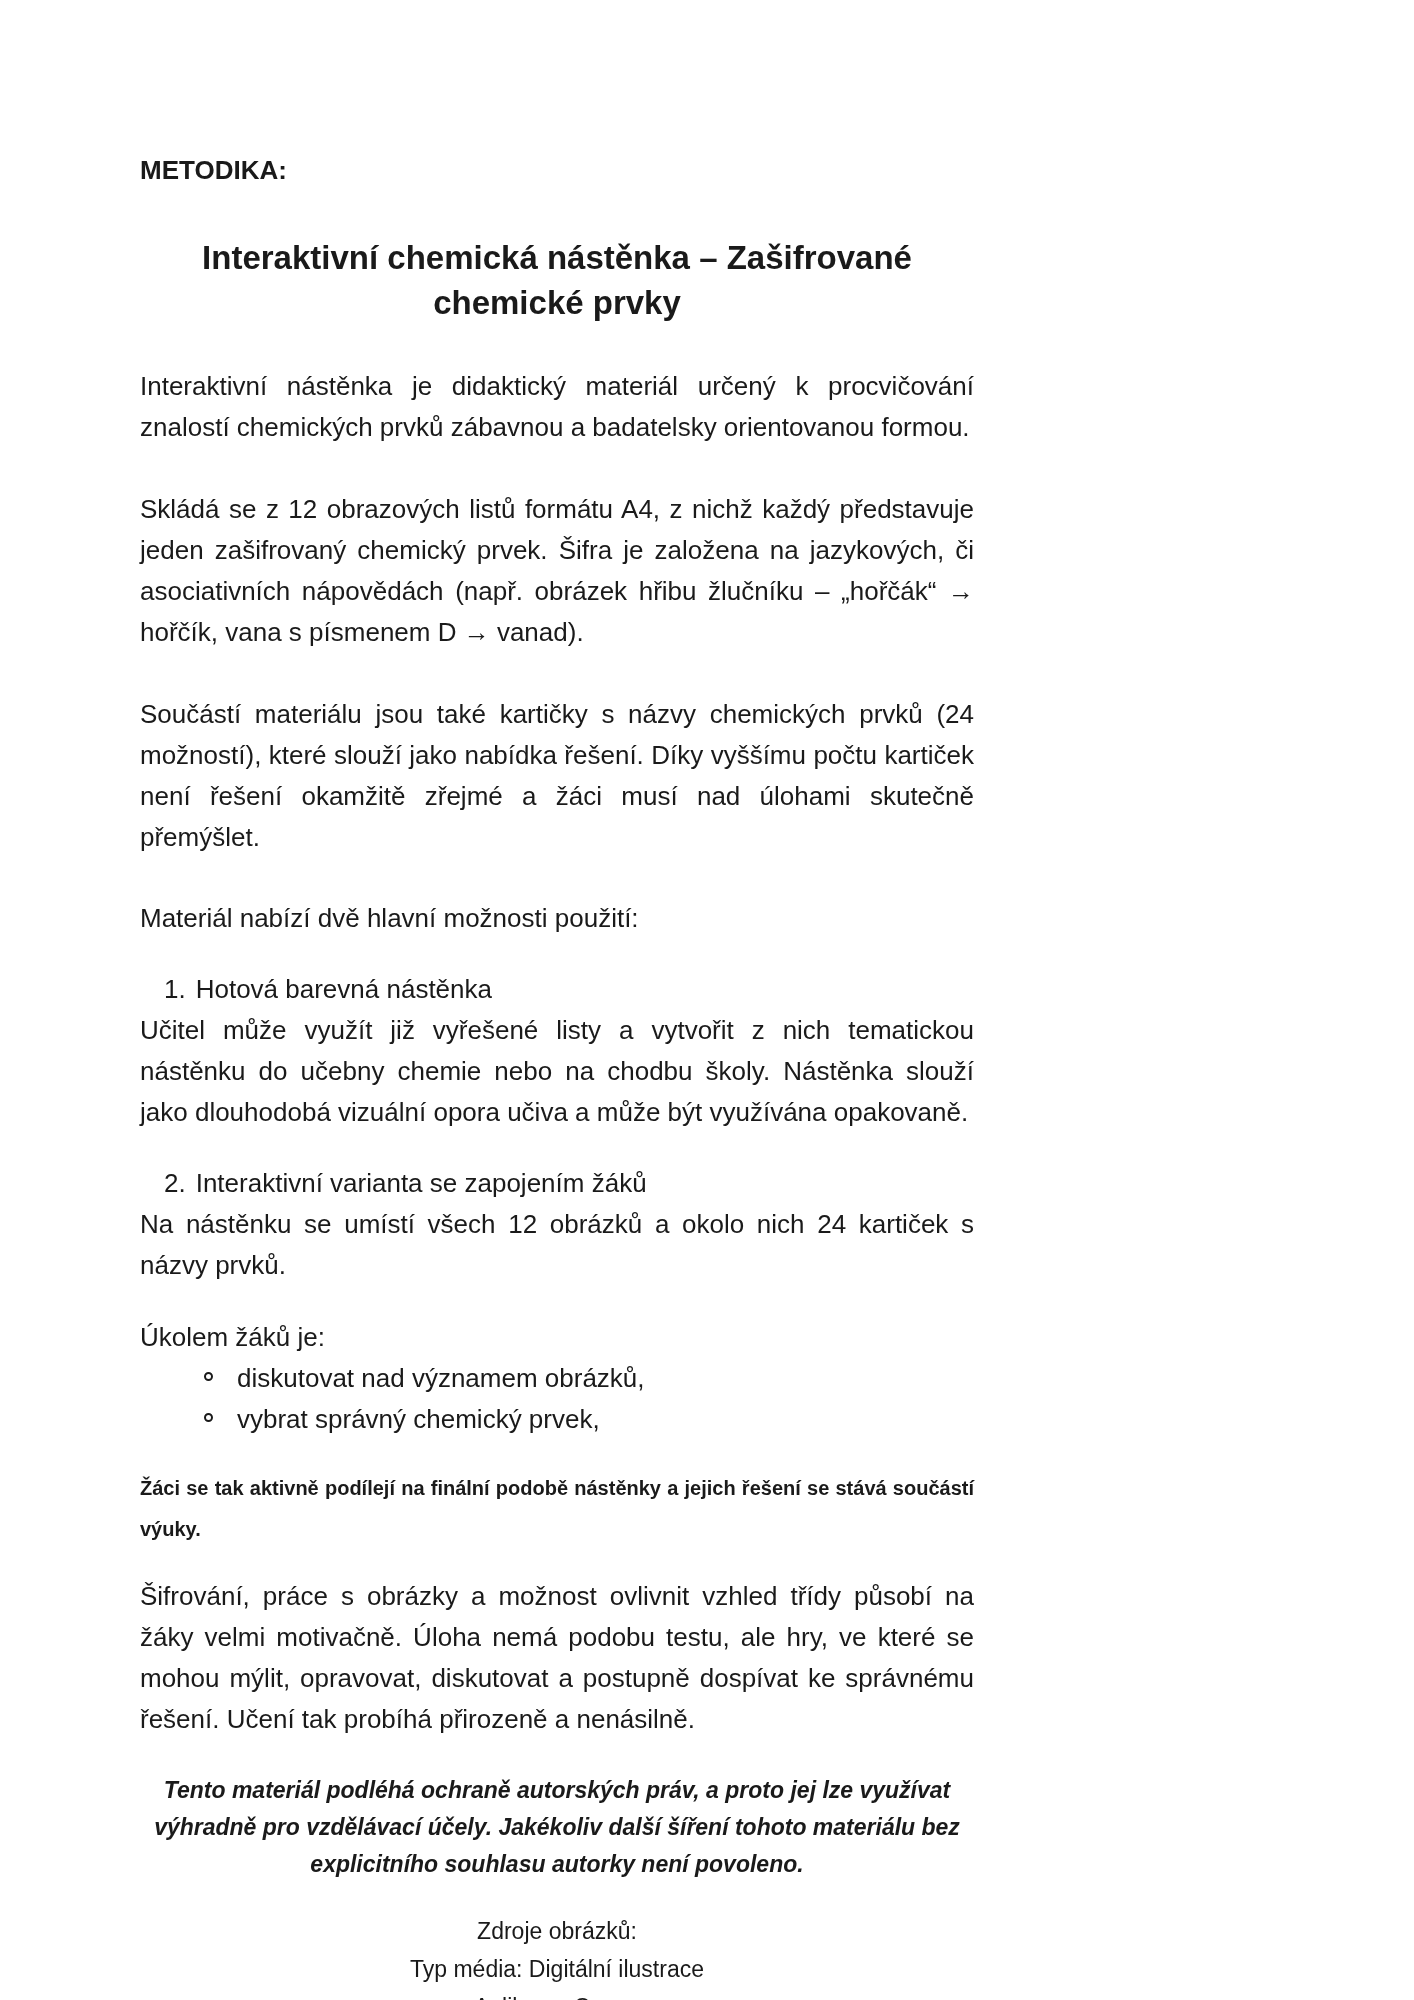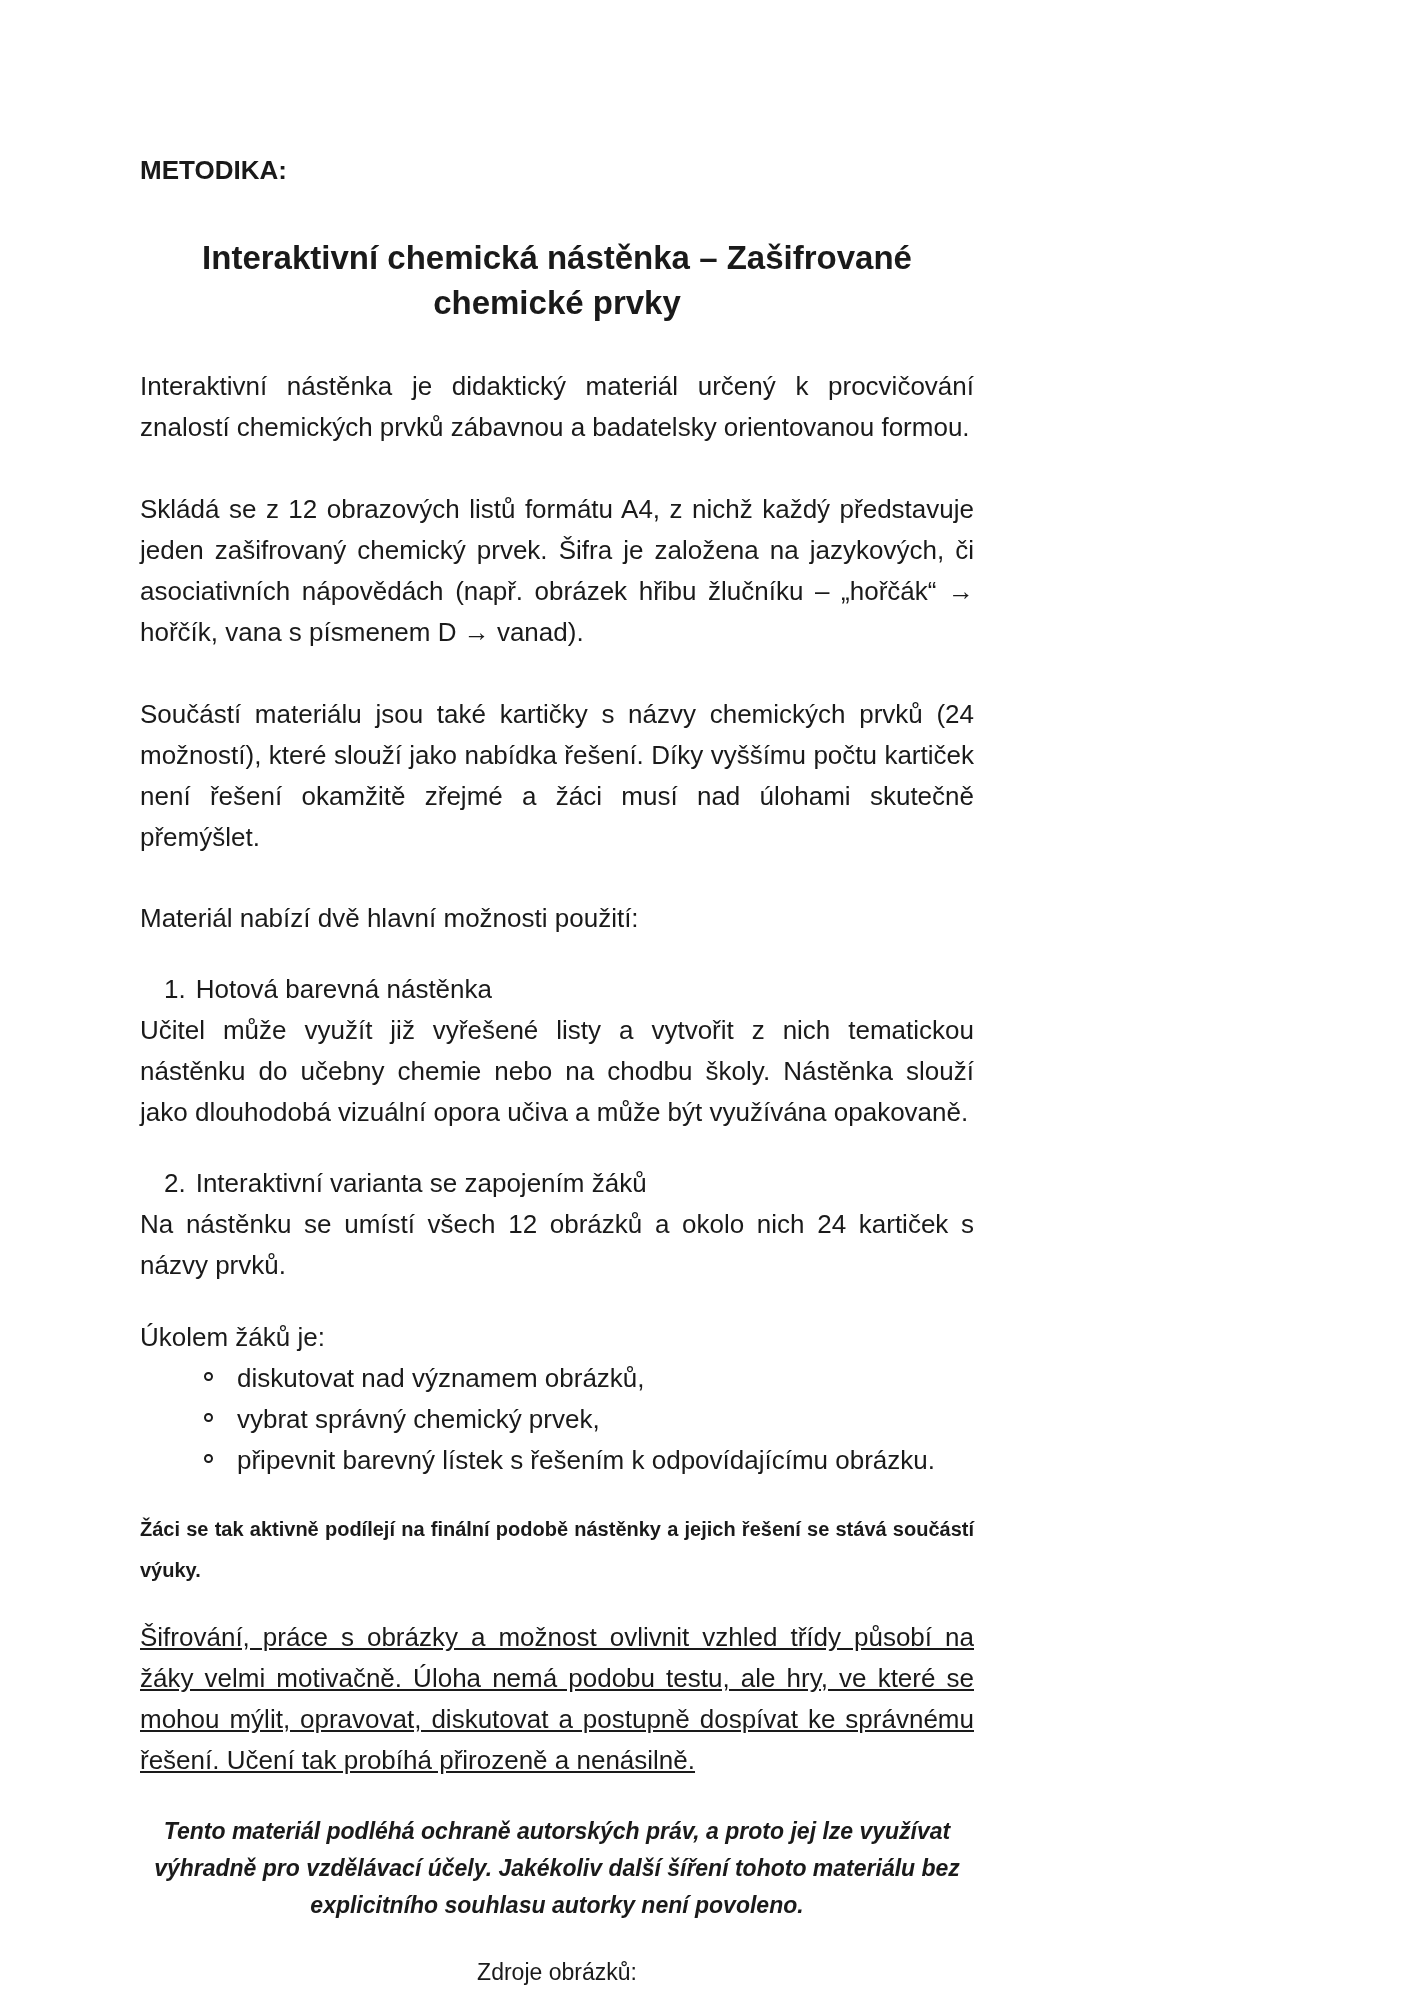--- a/index.html
+++ b/index.html
@@ -82,21 +82,21 @@
     box-sizing: border-box;
     display: block;
   }
   p.emphasis {
     font-size: 20px;
     line-height: 41px;
     font-weight: bold;
     text-align: justify;
     margin: 28px 0 0 0;
   }
-  p.motivation { margin-top: 26px; text-decoration: underline; }
+  p.motivation { margin-top: 26px; }
   .copyright {
     font-size: 23px;
     line-height: 37px;
     font-weight: bold;
     font-style: italic;
     text-align: center;
     margin-top: 32px;
   }
   .sources {
     font-size: 23px;
@@ -131,21 +131,20 @@
   <div class="option-heading">
     <span class="option-number">2.</span><span class="option-title">Interaktivní varianta se zapojením žáků</span>
   </div>
   <p class="option-desc">Na nástěnku se umístí všech 12 obrázků a okolo nich 24 kartiček s názvy prvků.</p>
 
   <div class="tasks-intro">Úkolem žáků je:</div>
 
   <ul class="task-list">
     <li><span class="ring"></span><span>diskutovat nad významem obrázků,</span></li>
     <li><span class="ring"></span><span>vybrat správný chemický prvek,</span></li>
-    <li><span class="ring"></span><span>připevnit barevný lístek s řešením k odpovídajícímu obrázku.</span></li>
   </ul>
 
   <p class="emphasis">Žáci se tak aktivně podílejí na finální podobě nástěnky a jejich řešení se stává součástí výuky.</p>
 
   <p class="body-par motivation">Šifrování, práce s obrázky a možnost ovlivnit vzhled třídy působí na žáky velmi motivačně. Úloha nemá podobu testu, ale hry, ve které se mohou mýlit, opravovat, diskutovat a postupně dospívat ke správnému řešení. Učení tak probíhá přirozeně a nenásilně.</p>
 
   <div class="copyright">Tento materiál podléhá ochraně autorských práv, a proto jej lze využívat výhradně pro vzdělávací účely. Jakékoliv další šíření tohoto materiálu bez explicitního souhlasu autorky není povoleno.</div>
 
   <div class="sources">
     <div>Zdroje obrázků:</div>

